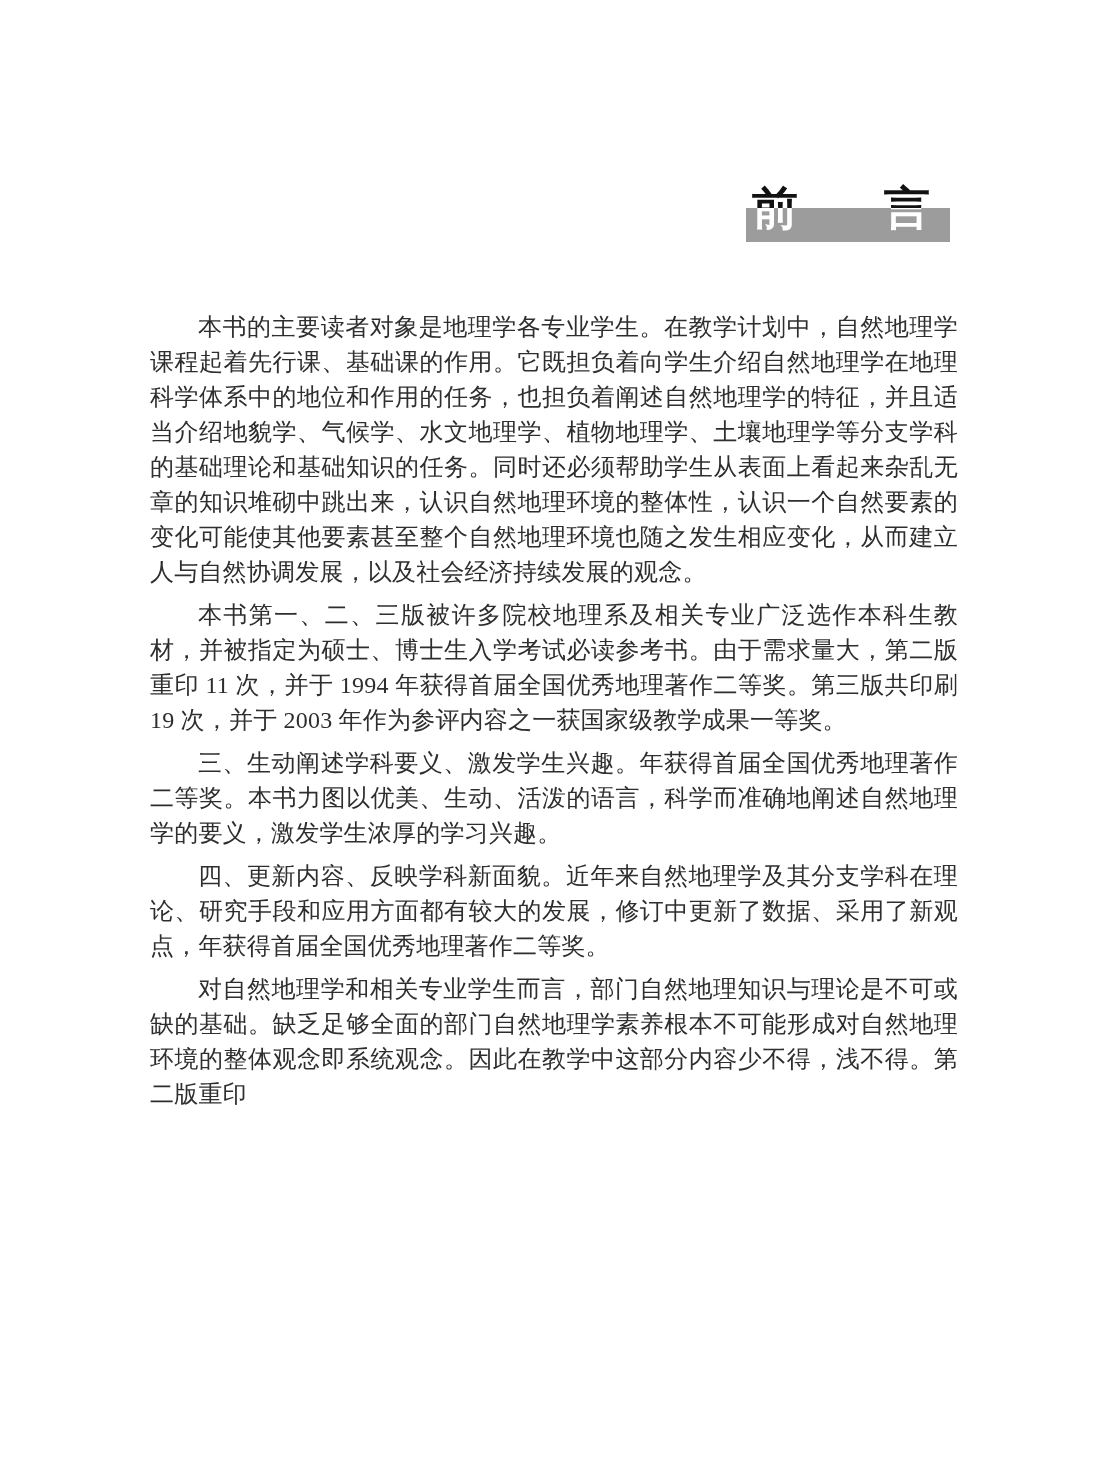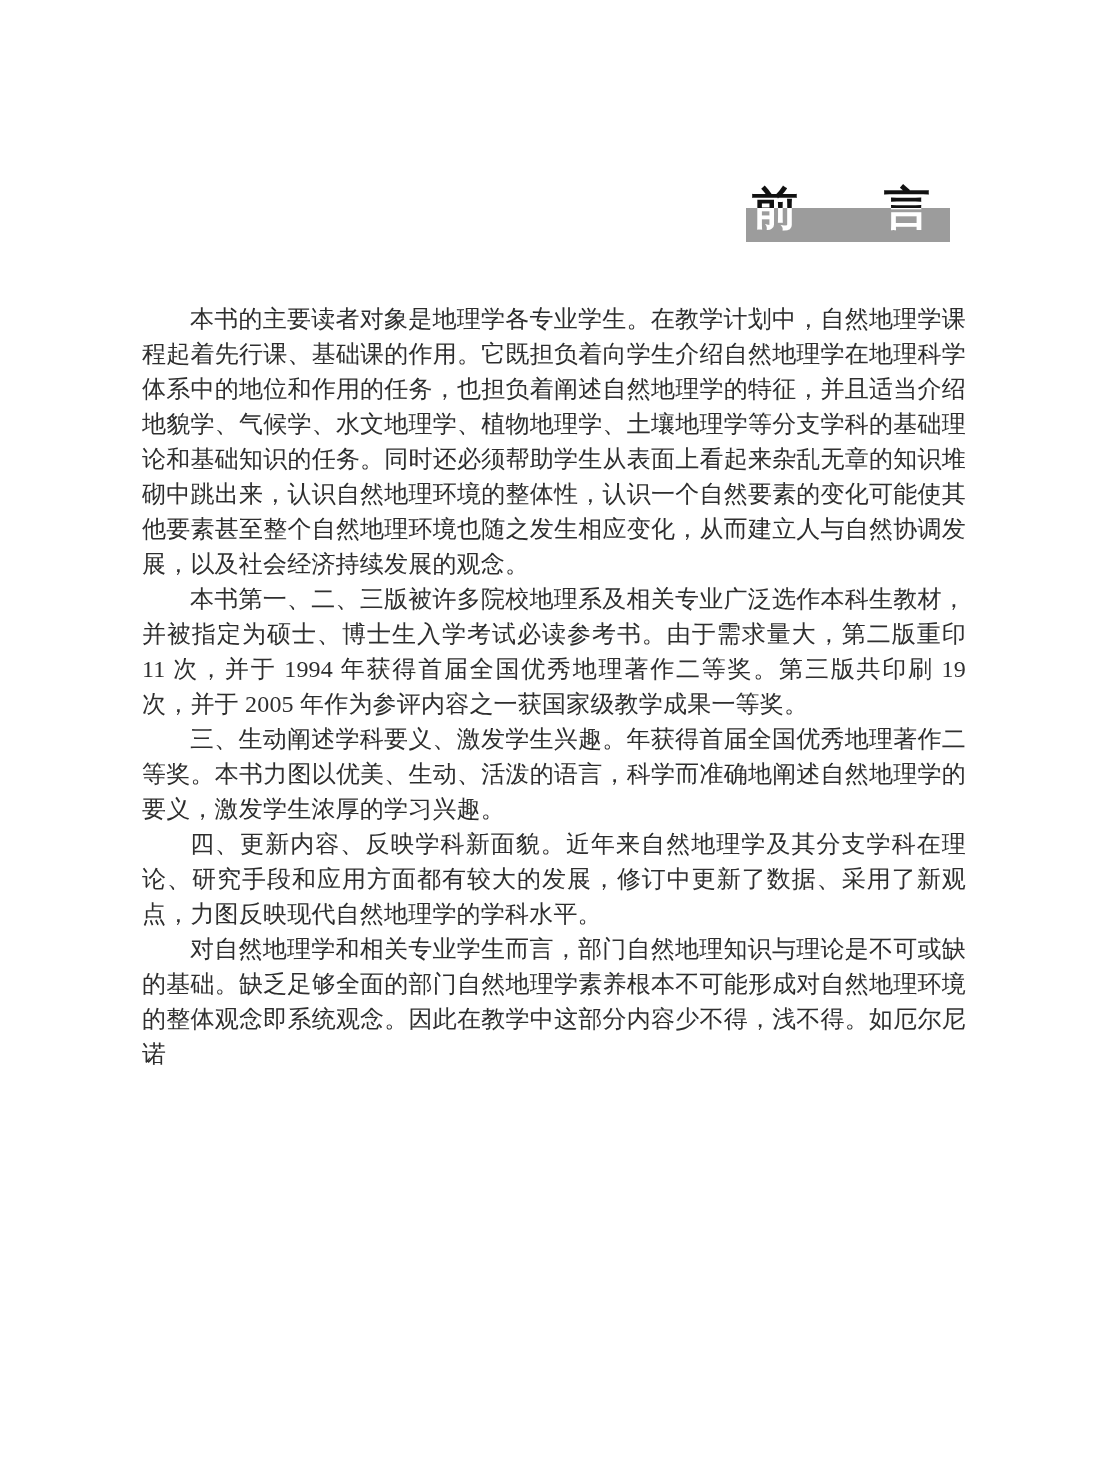--- a/index.html
+++ b/index.html
@@ -58,37 +58,37 @@
     width:824px;
     color:var(--body-text);
     font-size:24px;
     line-height:35px;
     text-align:justify;
     text-justify:inter-ideograph;
     letter-spacing:0.2px;
   }
   .content p{
     text-indent:2em;
-    margin:0;
+    margin:8px;
   }
 </style>
 </head>
 <body>
 
 <div class="title-block">
   <div class="title-bar"></div>
   <div class="title-layer upper">
     <span>前</span>
     <span>言</span>
   </div>
   <div class="title-layer lower" aria-hidden="true">
     <span>前</span>
     <span>言</span>
   </div>
 </div>
 
 <div class="content">
   <p>本书的主要读者对象是地理学各专业学生。在教学计划中，自然地理学课程起着先行课、基础课的作用。它既担负着向学生介绍自然地理学在地理科学体系中的地位和作用的任务，也担负着阐述自然地理学的特征，并且适当介绍地貌学、气候学、水文地理学、植物地理学、土壤地理学等分支学科的基础理论和基础知识的任务。同时还必须帮助学生从表面上看起来杂乱无章的知识堆砌中跳出来，认识自然地理环境的整体性，认识一个自然要素的变化可能使其他要素甚至整个自然地理环境也随之发生相应变化，从而建立人与自然协调发展，以及社会经济持续发展的观念。</p>
-  <p>本书第一、二、三版被许多院校地理系及相关专业广泛选作本科生教材，并被指定为硕士、博士生入学考试必读参考书。由于需求量大，第二版重印 11 次，并于 1994 年获得首届全国优秀地理著作二等奖。第三版共印刷 19 次，并于 2005 年作为参评内容之一获国家级教学成果一等奖。</p>
+  <p>本书第一、二、三版被许多院校地理系及相关专业广泛选作本科生教材，并被指定为硕士、博士生入学考试必读参考书。由于需求量大，第二版重印 11 次，并于 1994 年获得首届全国优秀地理著作二等奖。第三版共印刷 19 次，并于 2003 年作为参评内容之一获国家级教学成果一等奖。</p>
   <p>三、生动阐述学科要义、激发学生兴趣。年获得首届全国优秀地理著作二等奖。本书力图以优美、生动、活泼的语言，科学而准确地阐述自然地理学的要义，激发学生浓厚的学习兴趣。</p>
-  <p>四、更新内容、反映学科新面貌。近年来自然地理学及其分支学科在理论、研究手段和应用方面都有较大的发展，修订中更新了数据、采用了新观点，力图反映现代自然地理学的学科水平。</p>
-  <p>对自然地理学和相关专业学生而言，部门自然地理知识与理论是不可或缺的基础。缺乏足够全面的部门自然地理学素养根本不可能形成对自然地理环境的整体观念即系统观念。因此在教学中这部分内容少不得，浅不得。如厄尔尼诺</p>
+  <p>四、更新内容、反映学科新面貌。近年来自然地理学及其分支学科在理论、研究手段和应用方面都有较大的发展，修订中更新了数据、采用了新观点，年获得首届全国优秀地理著作二等奖。</p>
+  <p>对自然地理学和相关专业学生而言，部门自然地理知识与理论是不可或缺的基础。缺乏足够全面的部门自然地理学素养根本不可能形成对自然地理环境的整体观念即系统观念。因此在教学中这部分内容少不得，浅不得。第二版重印</p>
 </div>
 
 </body></html>

